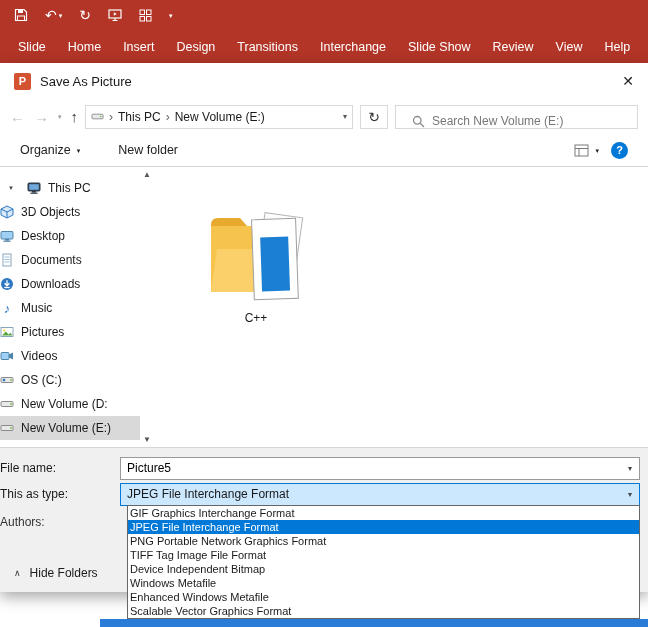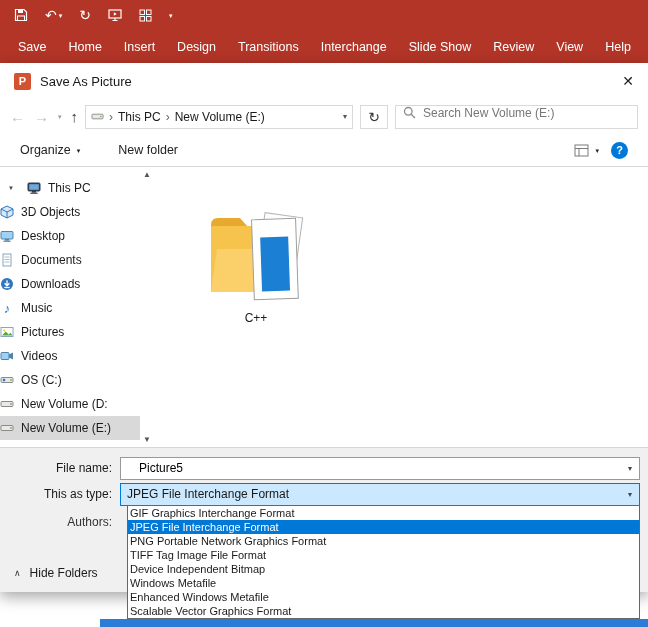--- a/index.html
+++ b/index.html
@@ -30,21 +30,21 @@
             padding:0 10px; gap:7px; }
   .nav-arrows { display:flex; align-items:center; gap:9px; color:#bdbdbd; font-size:15px; }
   .nav-up { color:#3b3b3b; }
   .bc-box { display:flex; align-items:center; height:24px; border:1px solid #d9d9d9; background:#fff;
             flex:0 0 268px; padding:0 5px; gap:5px; font-size:12px; overflow:hidden; }
   .bc-sep { color:#666; font-size:12px; }
   .bc-caret { margin-left:auto; font-size:8px; color:#555; }
   .refresh-box { height:24px; width:28px; border:1px solid #d9d9d9; background:#fff; display:flex;
                  align-items:center; justify-content:center; color:#333; font-size:14px; cursor:pointer; }
   .search-box { height:24px; border:1px solid #d9d9d9; background:#fff; flex:1; display:flex;
-                align-items:flex-start; padding:0 7px; gap:7px; }
+                align-items:flex-end; padding:0 16px; gap:7px; }
   .search-box input { border:none; outline:none; flex:1; min-width:0; font-size:12px; color:#444; font-family:inherit; background:transparent; }
   .search-box input::placeholder { color:#777; }
 
   .cmdbar { position:absolute; top:71px; left:0; right:0; height:33px; display:flex; align-items:center;
             padding:0 20px; border-bottom:1px solid #d6d6d6; font-size:12.5px; color:#222; }
   .cmd-item { display:flex; align-items:center; gap:6px; margin-right:38px; cursor:pointer; }
   .cmd-right { margin-left:auto; display:flex; align-items:center; gap:12px; }
   .help-circle { width:17px; height:17px; border-radius:50%; background:#0078d7; color:#fff;
                  display:flex; align-items:center; justify-content:center; font-size:11px; font-weight:bold; cursor:pointer; }
 
@@ -60,23 +60,23 @@
                  align-items:center; padding:3px 0; color:#555; font-size:8px; }
   .scroll-btn { cursor:pointer; }
   .files { flex:1; padding-top:12px; }
   .file-tile { width:120px; margin-left:42px; text-align:center; cursor:pointer; }
   .file-tile svg { display:block; margin:0 auto; }
   .file-label { margin-top:4px; font-size:12px; }
 
   .footer { position:absolute; top:384px; left:0; right:0; height:145px; background:#f0f0f0; border-top:1px solid #d6d6d6; }
   .frow { position:absolute; left:0; right:8px; height:24px; display:flex; align-items:center; }
   .row-filename { top:8px; }  .row-savetype { top:34px; }  .row-authors { top:62px; }
-  .flabel { flex:0 0 120px; text-align:right; padding-right:8px; font-size:12px; }
+  .flabel { flex:0 0 120px; padding-right:8px; font-size:12px; }
   .fname-input { flex:1; height:23px; border:1px solid #999; background:#fff; display:flex; align-items:center; }
-  .fname-input input { flex:1; min-width:0; border:none; outline:none; padding:0 6px; font-size:12px; font-family:inherit;margin-left:12px; }
+  .fname-input input { flex:1; min-width:0; border:none; outline:none; padding:0 6px; font-size:12px; font-family:inherit; }
   .in-caret { width:18px; text-align:center; color:#444; font-size:8px; cursor:pointer; }
   .combo { flex:1; height:23px; border:1px solid #0078d7; background:#cce8ff; display:flex;
            align-items:center; padding-left:6px; font-size:12px; cursor:pointer; }
   .combo .in-caret { margin-left:auto; }
   .hide-folders { position:absolute; left:14px; top:118px; display:flex; align-items:center; gap:9px;
                   font-size:12px; cursor:pointer; }
   .hide-chevron { font-size:9px; color:#333; }
 
   
   .dropdown { position:absolute; left:127px; top:505px; width:513px; background:#fff;
@@ -119,21 +119,21 @@
           <rect x="7.5" y="1" width="4.5" height="4.5" fill="none" stroke="#fff"></rect>
           <rect x="1" y="7.5" width="4.5" height="4.5" fill="none" stroke="#fff"></rect>
           <rect x="7.5" y="7.5" width="4.5" height="4.5" fill="none" stroke="#fff"></rect>
         </svg>
     </span>
     <span class="qat-item">
       <span class="caret-xs">▾</span>
     </span>
   </div>
   <div class="tabs">
-    <span class="tab">Save</span>
+    <span class="tab">Slide</span>
     <span class="tab">Home</span>
     <span class="tab">Insert</span>
     <span class="tab">Design</span>
     <span class="tab">Transitions</span>
     <span class="tab">Interchange</span>
     <span class="tab">Slide Show</span>
     <span class="tab">Review</span>
     <span class="tab">View</span>
     <span class="tab">Help</span>
   </div>

